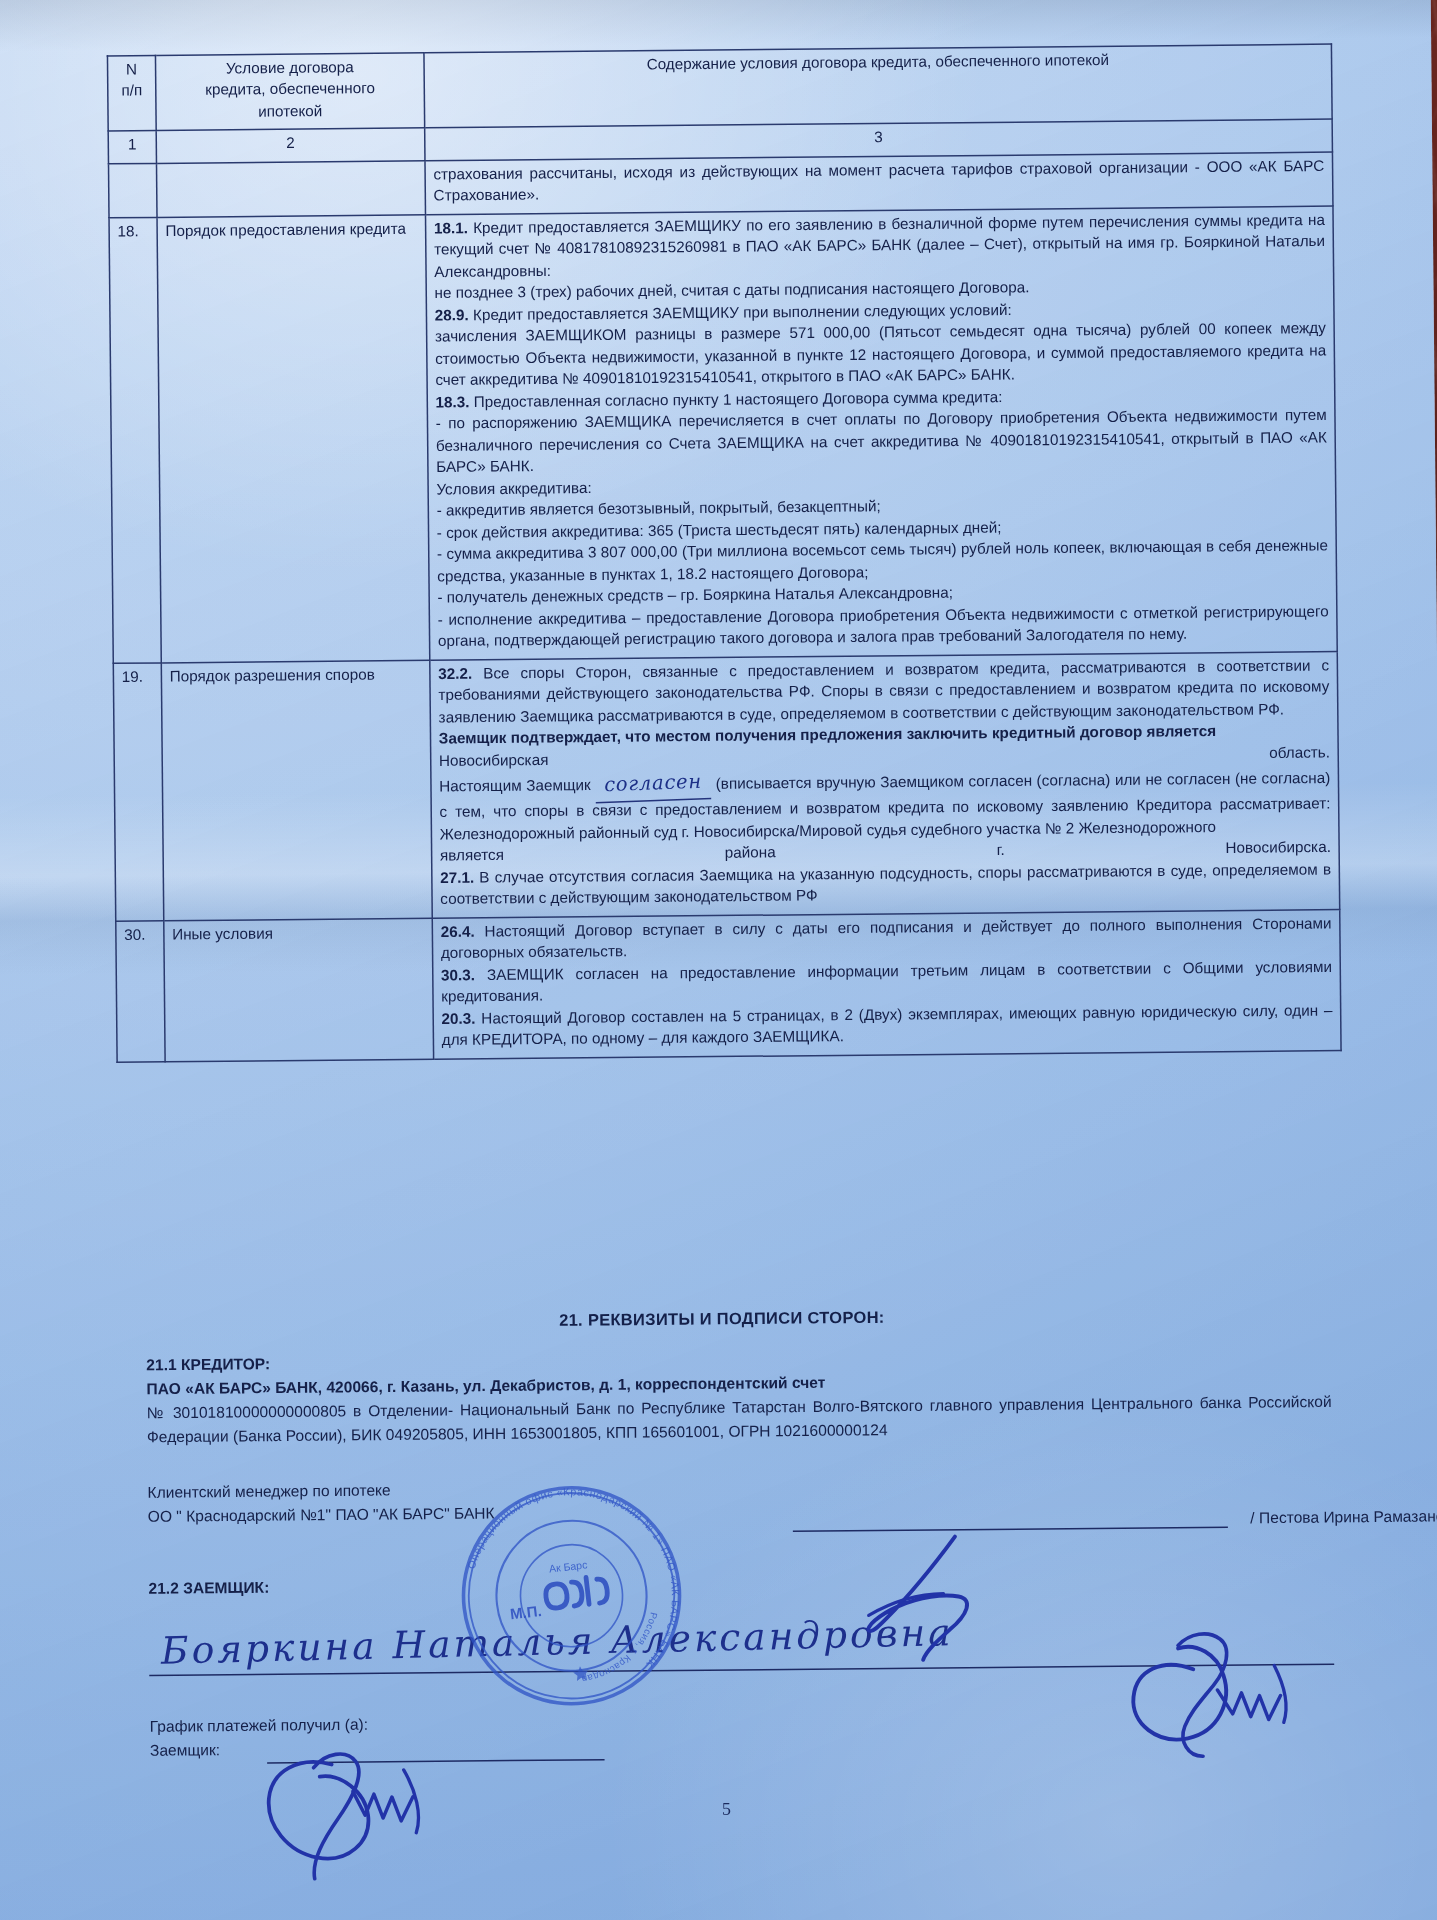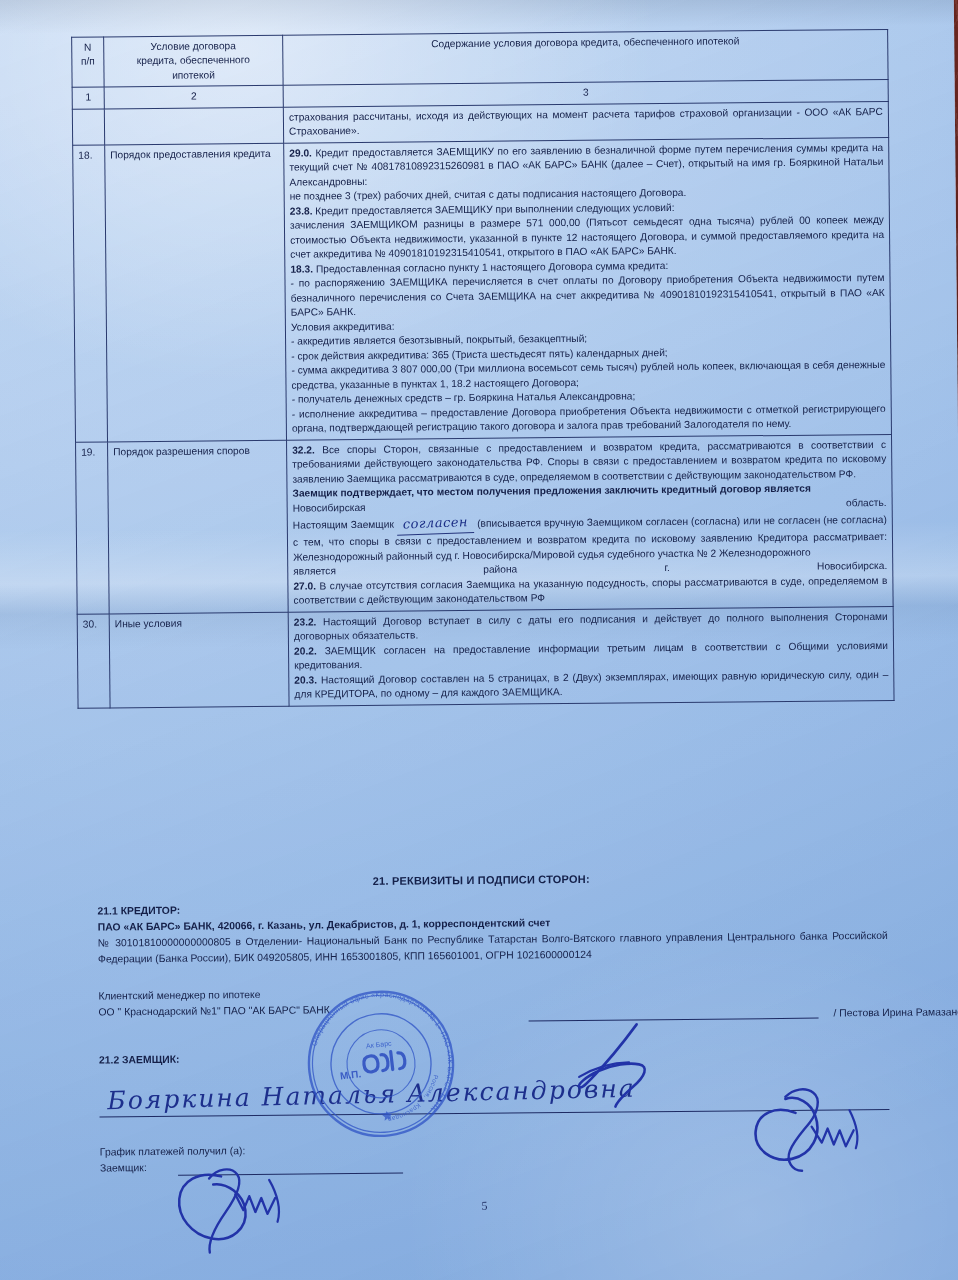--- a/index.html
+++ b/index.html
@@ -263,23 +263,23 @@
             <td></td>
             <td class="c3pad just">
               <p>страхования рассчитаны, исходя из действующих на момент расчета тарифов страховой организации - ООО «АК БАРС Страхование».</p>
             </td>
           </tr>
 
           <tr>
             <td class="cellnum">18.</td>
             <td class="cond">Порядок предоставления кредита</td>
             <td class="c3pad just">
-              <p><b>29.0.</b><span> Кредит предоставляется ЗАЕМЩИКУ по его заявлению в безналичной форме путем перечисления суммы кредита на текущий счет № 40817810892315260981 в ПАО  «АК БАРС» БАНК (далее – Счет), открытый на имя гр. Бояркиной Натальи Александровны:</span></p>
+              <p><b>18.1.</b><span> Кредит предоставляется ЗАЕМЩИКУ по его заявлению в безналичной форме путем перечисления суммы кредита на текущий счет № 40817810892315260981 в ПАО  «АК БАРС» БАНК (далее – Счет), открытый на имя гр. Бояркиной Натальи Александровны:</span></p>
               <p>не позднее 3 (трех) рабочих дней, считая с даты подписания настоящего Договора.</p>
-              <p><b>23.8.</b><span> Кредит предоставляется ЗАЕМЩИКУ при выполнении следующих условий:</span></p>
+              <p><b>28.9.</b><span> Кредит предоставляется ЗАЕМЩИКУ при выполнении следующих условий:</span></p>
               <p>зачисления ЗАЕМЩИКОМ разницы в размере 571 000,00 (Пятьсот семьдесят одна тысяча) рублей 00 копеек между стоимостью Объекта недвижимости, указанной в пункте 12 настоящего Договора, и суммой предоставляемого кредита на счет аккредитива № 40901810192315410541, открытого в ПАО «АК БАРС» БАНК.</p>
               <p><b>18.3.</b><span> Предоставленная согласно пункту 1 настоящего Договора сумма кредита:</span></p>
               <p>- по распоряжению ЗАЕМЩИКА перечисляется в счет оплаты по Договору приобретения Объекта недвижимости путем безналичного перечисления со Счета ЗАЕМЩИКА на счет аккредитива № 40901810192315410541, открытый в ПАО «АК БАРС» БАНК.</p>
               <p style="text-align:left;">Условия аккредитива:</p>
               <p>- аккредитив является безотзывный, покрытый, безакцептный;</p>
               <p>- срок действия аккредитива: 365 (Триста шестьдесят пять)  календарных дней;</p>
               <p>- сумма аккредитива 3 807 000,00 (Три миллиона восемьсот семь тысяч) рублей ноль копеек, включающая в себя денежные средства, указанные в пунктах 1, 18.2 настоящего Договора;</p>
               <p>- получатель денежных средств – гр. Бояркина Наталья Александровна;</p>
               <p>- исполнение аккредитива – предоставление Договора приобретения Объекта недвижимости с отметкой регистрирующего органа, подтверждающей регистрацию такого договора и залога прав требований Залогодателя по нему.</p>
             </td>
@@ -297,30 +297,30 @@
               </p>
               <p><span>Настоящим Заемщик</span>
                 <span class="hand">согласен</span>
                 <span>(вписывается вручную Заемщиком согласен (согласна) или не согласен (не согласна) с тем, что споры в связи с предоставлением и возвратом кредита по исковому заявлению Кредитора рассматривает: Железнодорожный районный суд г. Новосибирска/Мировой судья судебного участка № 2 Железнодорожного</span></p>
               <p class="spread">
                 <span>является</span>
                 <span>района</span>
                 <span>г.</span>
                 <span>Новосибирска.</span>
               </p>
-              <p><b>27.0.</b><span> В случае отсутствия согласия Заемщика на указанную подсудность, споры рассматриваются в суде, определяемом в соответствии с действующим законодательством РФ</span></p>
+              <p><b>27.1.</b><span> В случае отсутствия согласия Заемщика на указанную подсудность, споры рассматриваются в суде, определяемом в соответствии с действующим законодательством РФ</span></p>
             </td>
           </tr>
 
           <tr>
             <td class="cellnum">30.</td>
             <td class="cond" style="text-align:left;">Иные условия</td>
             <td class="c3pad just">
-              <p><b>23.2.</b><span> Настоящий Договор вступает в силу с даты его подписания и действует до полного выполнения Сторонами договорных обязательств.</span></p>
-              <p><b>20.2.</b><span> ЗАЕМЩИК согласен на предоставление информации третьим лицам в соответствии с Общими условиями кредитования.</span></p>
+              <p><b>26.4.</b><span> Настоящий Договор вступает в силу с даты его подписания и действует до полного выполнения Сторонами договорных обязательств.</span></p>
+              <p><b>30.3.</b><span> ЗАЕМЩИК согласен на предоставление информации третьим лицам в соответствии с Общими условиями кредитования.</span></p>
               <p><b>20.3.</b><span> Настоящий Договор составлен на 5 страницах, в 2 (Двух) экземплярах, имеющих равную юридическую силу, один – для КРЕДИТОРА, по одному – для каждого ЗАЕМЩИКА.</span></p>
             </td>
           </tr>
         </tbody>
       </table>
 
       <div class="sect-title">21. РЕКВИЗИТЫ И ПОДПИСИ СТОРОН:</div>
 
       <div class="req">
         <div class="title">21.1 КРЕДИТОР:</div>

